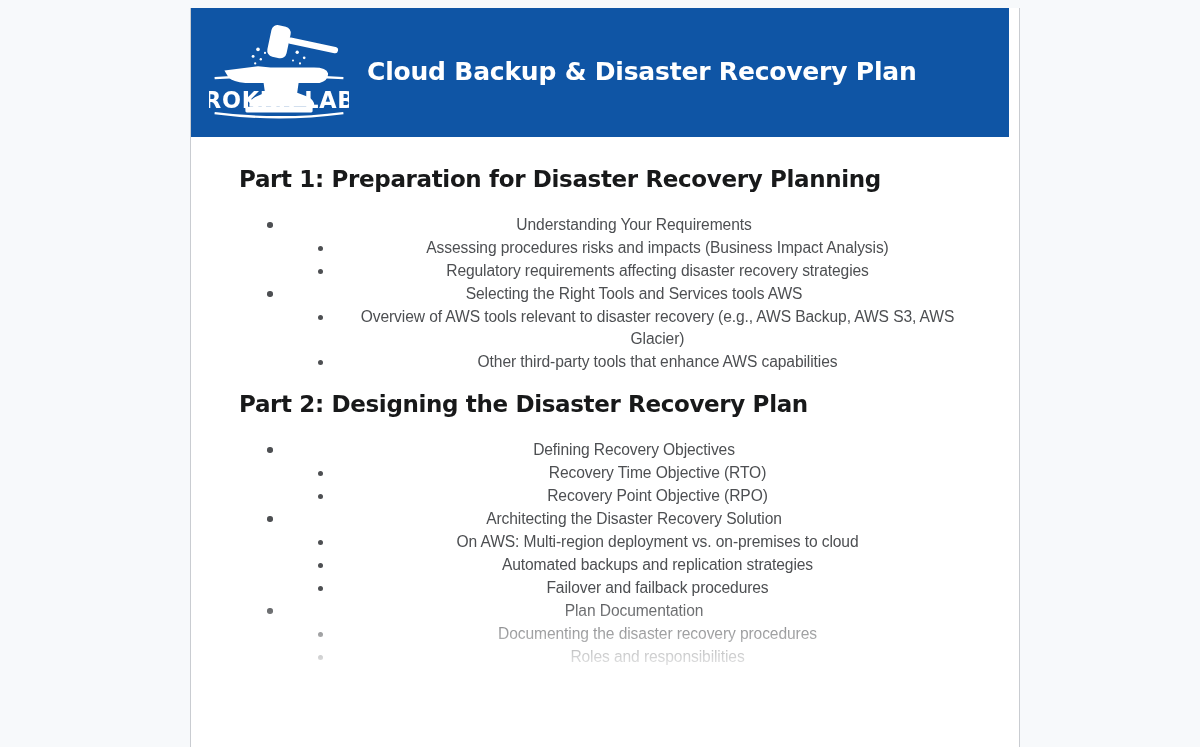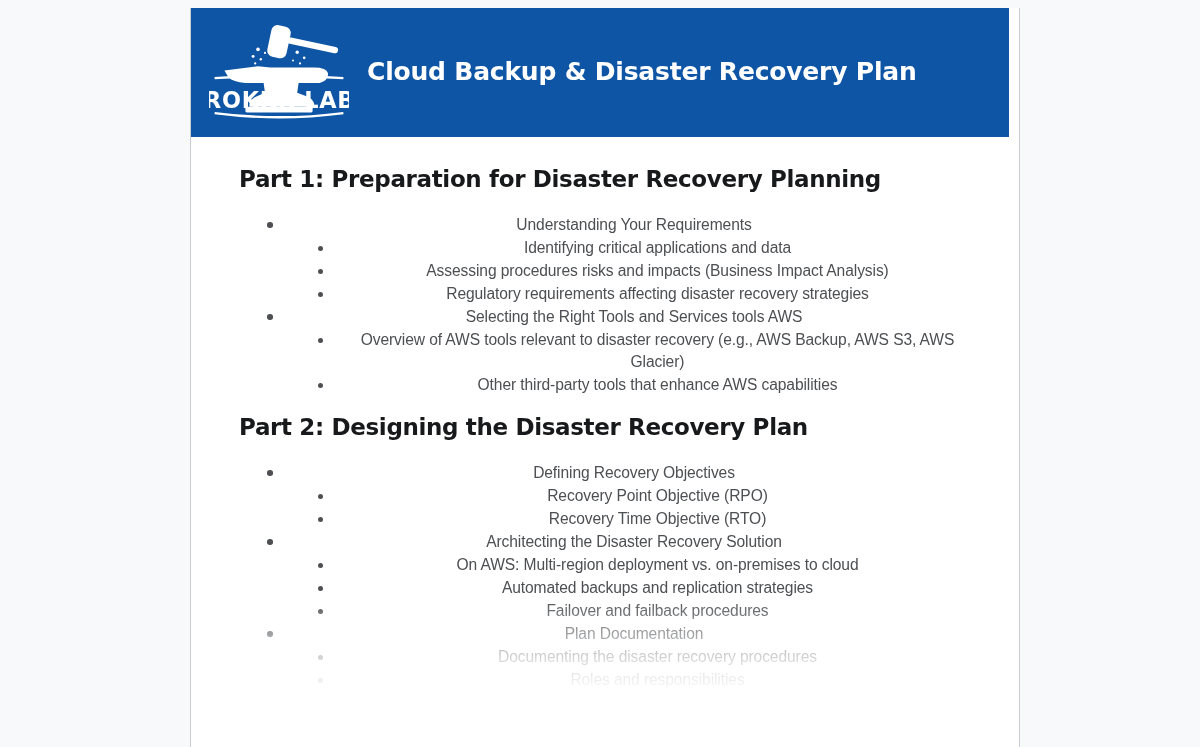--- a/index.html
+++ b/index.html
@@ -193,24 +193,20 @@
           <div class="section-heading">Part 1: Preparation for Disaster Recovery Planning</div>
           <ul class="level-1">
             <li class="bullet">
               <span class="bullet-dot"></span>
               <span class="li-text">Understanding Your Requirements</span>
             </li>
             <li>
               <ul class="level-2">
                 <li class="bullet sub">
                   <span class="bullet-dot"></span>
-                  <span class="li-text">Identifying critical applications and data</span>
-                </li>
-                <li class="bullet sub">
-                  <span class="bullet-dot"></span>
                   <span class="li-text">Assessing procedures risks and impacts (Business Impact Analysis)</span>
                 </li>
                 <li class="bullet sub">
                   <span class="bullet-dot"></span>
                   <span class="li-text">Regulatory requirements affecting disaster recovery strategies</span>
                 </li>
               </ul>
             </li>
             <li class="bullet">
               <span class="bullet-dot"></span>
@@ -234,25 +230,25 @@
           <div class="section-heading">Part 2: Designing the Disaster Recovery Plan</div>
           <ul class="level-1">
             <li class="bullet">
               <span class="bullet-dot"></span>
               <span class="li-text">Defining Recovery Objectives</span>
             </li>
             <li>
               <ul class="level-2">
                 <li class="bullet sub">
                   <span class="bullet-dot"></span>
+                  <span class="li-text">Recovery Time Objective (RTO)</span>
+                </li>
+                <li class="bullet sub">
+                  <span class="bullet-dot"></span>
                   <span class="li-text">Recovery Point Objective (RPO)</span>
-                </li>
-                <li class="bullet sub">
-                  <span class="bullet-dot"></span>
-                  <span class="li-text">Recovery Time Objective (RTO)</span>
                 </li>
               </ul>
             </li>
             <li class="bullet">
               <span class="bullet-dot"></span>
               <span class="li-text">Architecting the Disaster Recovery Solution</span>
             </li>
             <li>
               <ul class="level-2">
                 <li class="bullet sub">

